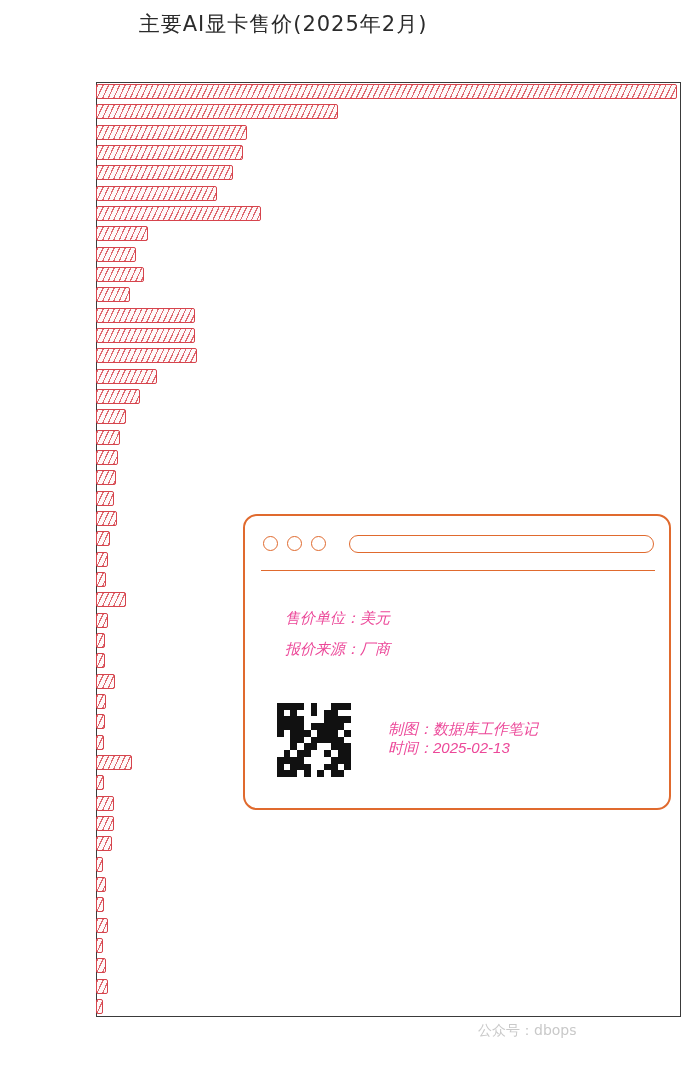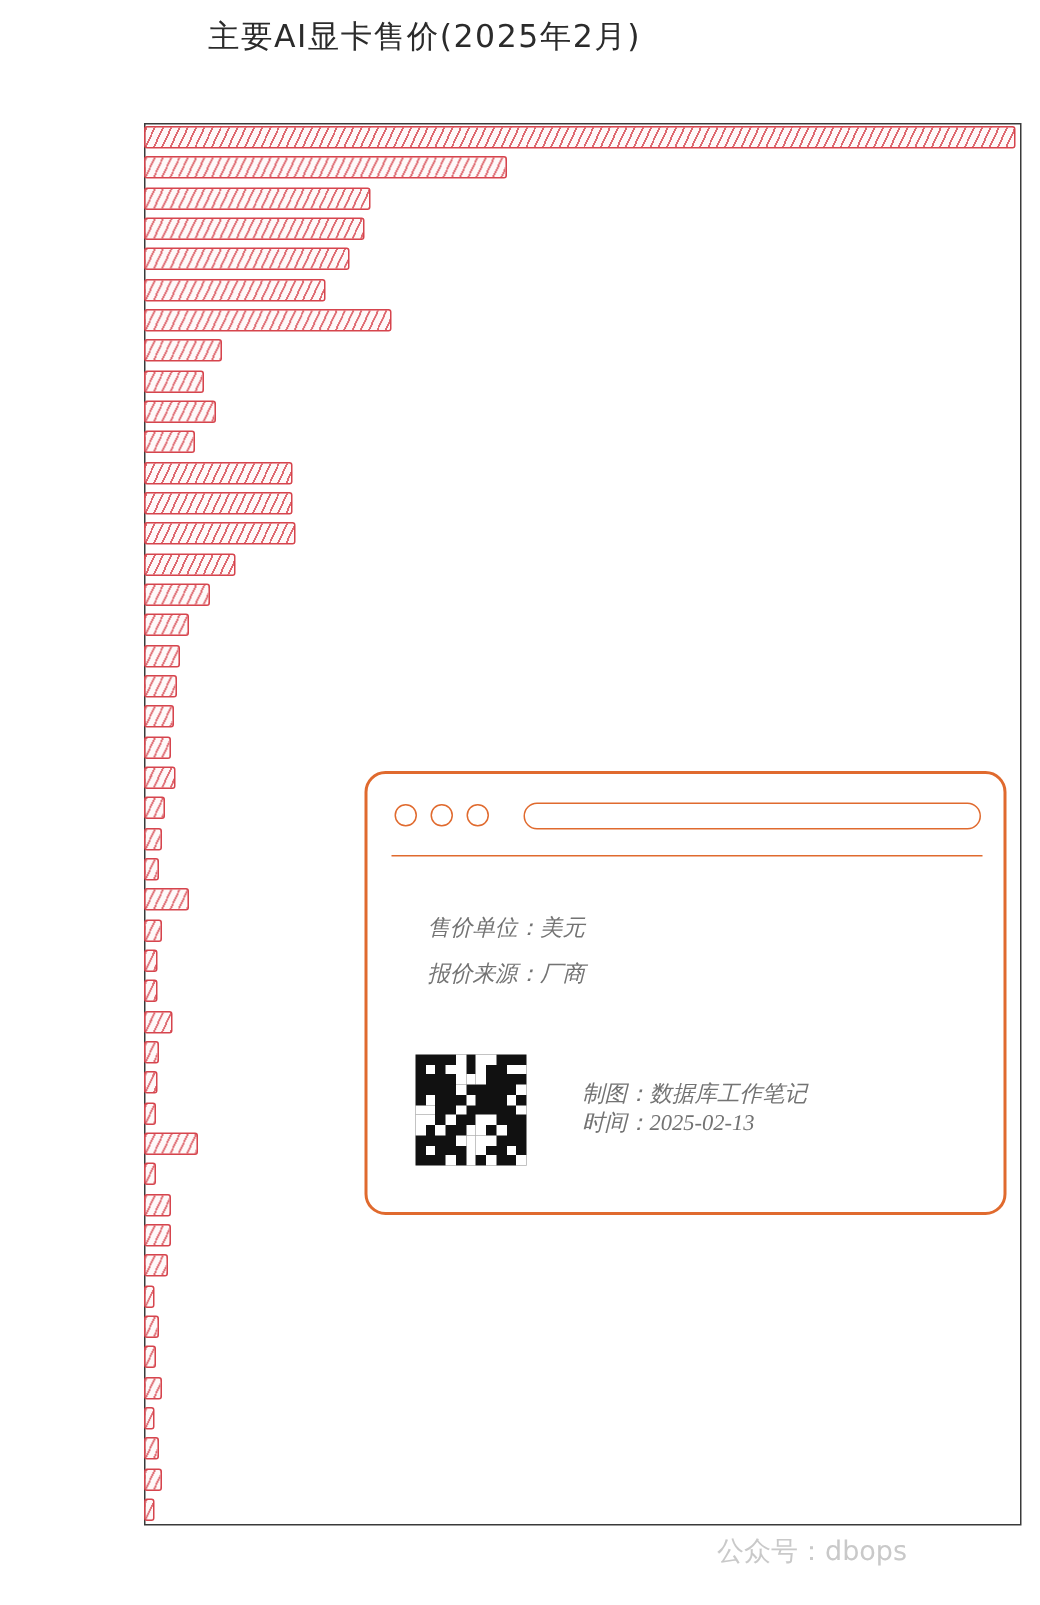--- a/index.html
+++ b/index.html
@@ -75,40 +75,40 @@
     width:305px;height:18px;
     border:1.6px solid #e06a2e;border-radius:9px;
     box-sizing:border-box;
   }
   #note-rule{
     position:absolute;left:16px;top:54px;
     width:394px;height:0;border-top:1.6px solid #e06a2e;
   }
   .note-line{
     position:absolute;
-    color:#737373;
+    color:#ec4899;
     font-size:15px;
-    font-family:Liberation Serif, serif;
+    font-family:Liberation Sans, sans-serif;
     font-style:italic;
     white-space:nowrap;
   }
   #note-l1{left:40px;top:93px;}
   #note-l2{left:40px;top:124px;}
   #note-l3{left:143px;top:204px;}
   #note-l4{left:143px;top:223px;}
   #qr{
     position:absolute;left:32px;top:187px;
     width:74px;height:74px;
     background:#111;
   }
   #qr .q-w{position:absolute;background:#fff;}
   #wm{
     position:absolute;
     left:478px;top:1022px;
-    font-size:18px;
+    font-size:14px;
     color:#c9c9c9;
     font-family:"DejaVu Sans", sans-serif;
     white-space:nowrap;
   }
 </style>
 </head>
 <body>
 
 <div id="chart-title">主要AI显卡售价(2025年2月)</div>
 

